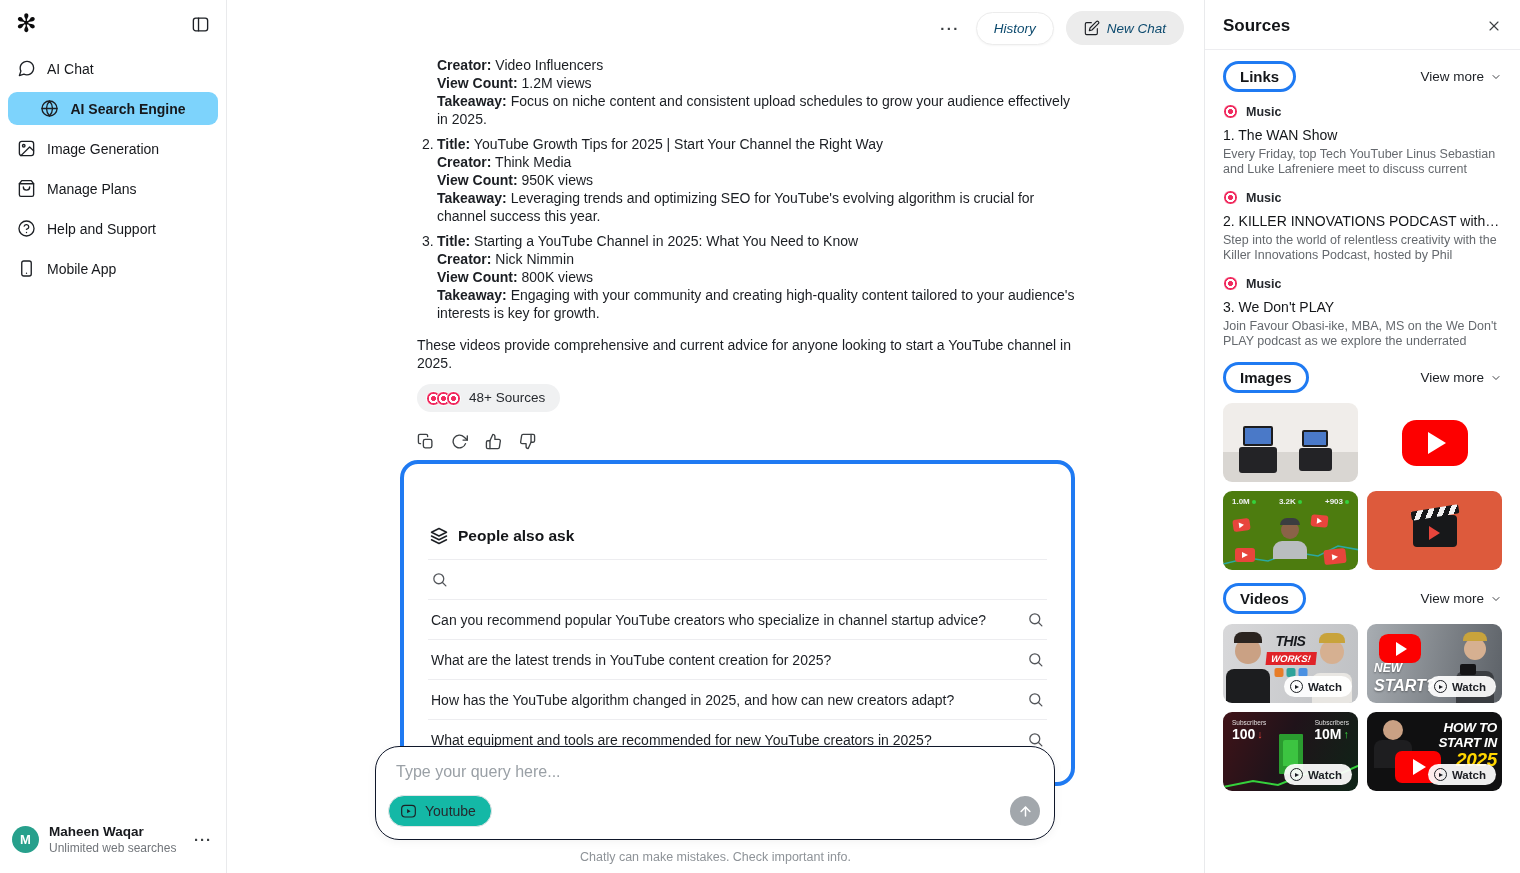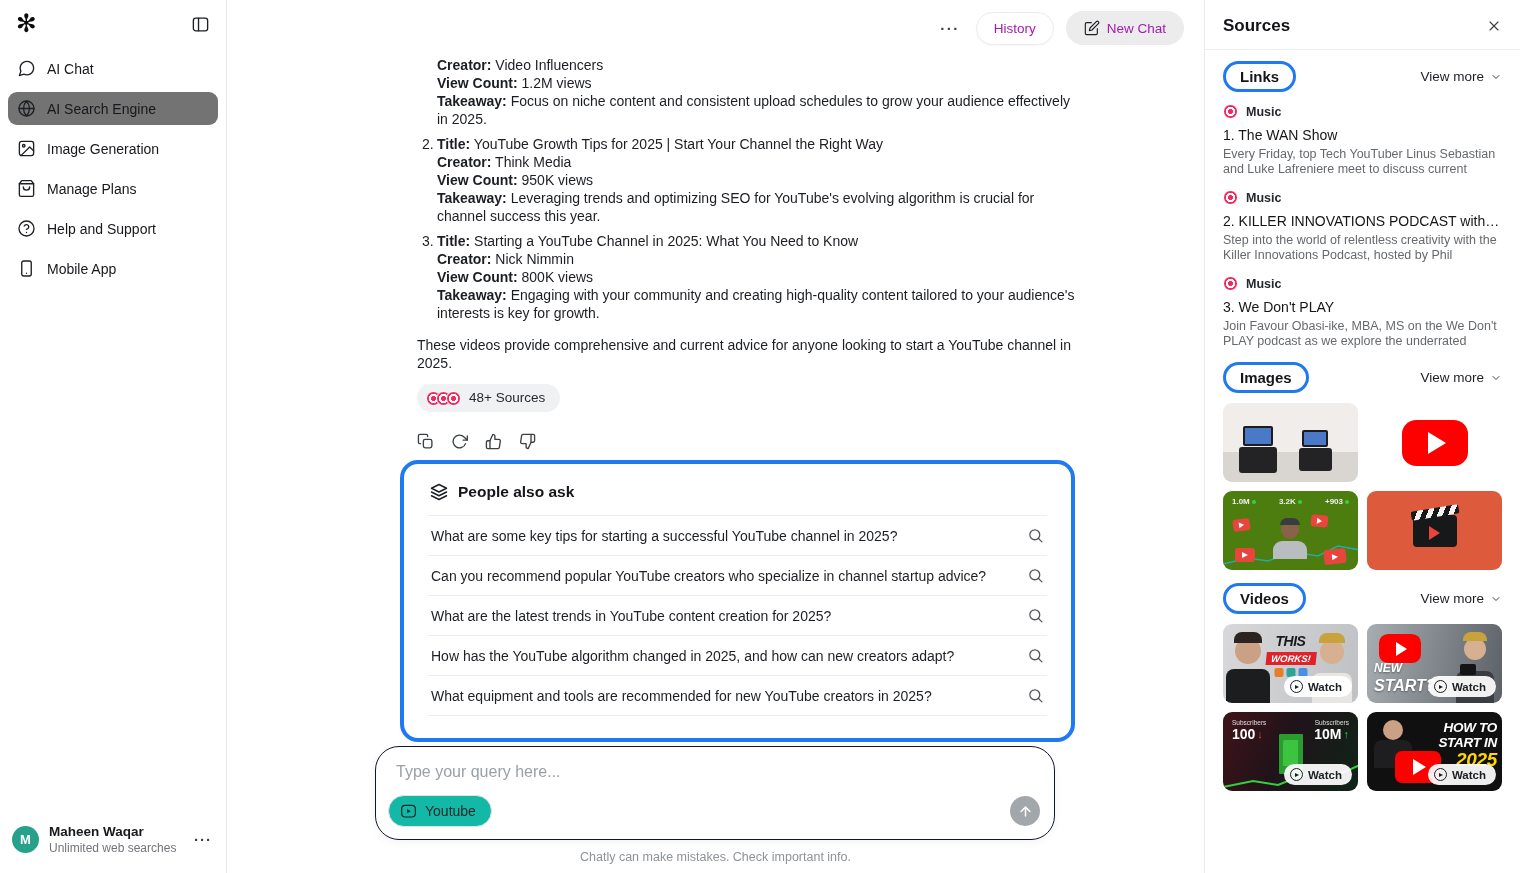--- a/index.html
+++ b/index.html
@@ -11,54 +11,54 @@
   svg { display:block; }
   .ic { stroke:#1d2025; stroke-width:1.7; fill:none; stroke-linecap:round; stroke-linejoin:round; }
 
   
   .sidebar { width:227px; border-right:1px solid #e9eaec; display:flex; flex-direction:column; background:#fff; flex-shrink:0; }
   .sb-top { display:flex; align-items:center; justify-content:space-between; padding:12px 16px 10px 16px; }
   .logo { font-family:"DejaVu Sans",sans-serif; font-size:25px; font-weight:700; line-height:24px; color:#0b0b0c; }
   .collapse-btn { cursor:pointer; }
   .nav { padding:6px 8px; display:flex; flex-direction:column; gap:7px; }
   .nav-item { display:flex; align-items:center; gap:11px; padding:7px 9px; border-radius:9px; cursor:pointer; font-size:14px; font-weight:400; color:#16181c; }
-  .nav-item.active { background:#737373; font-weight:400; }
+  .nav-item.active { background:#7dd3fc; font-weight:700;justify-content:center; }
   .sb-spacer { flex:1; }
   .profile { display:flex; align-items:center; gap:10px; padding:14px 14px 18px 12px; }
   .avatar { width:27px; height:27px; border-radius:50%; background:#27a08c; color:#fff; font-size:13px; font-weight:600; display:flex; align-items:center; justify-content:center; flex-shrink:0; }
   .p-name { font-size:13.5px; font-weight:600; color:#17191d; }
   .p-sub { font-size:12px; color:#71757a; margin-top:2px; }
   .p-dots { margin-left:auto; font-size:15px; letter-spacing:1px; color:#3c4043; cursor:pointer; font-weight:700; }
 
   
   .main { flex:1; position:relative; background:#fff; }
   .top-actions { position:absolute; top:11px; right:20px; display:flex; align-items:center; gap:12px; z-index:5; }
   .dots-btn { font-size:15px; font-weight:700; color:#3c4043; letter-spacing:1.5px; cursor:pointer; padding:4px; }
-  .pill-btn { display:flex; align-items:center; gap:7px; border-radius:19px; padding:8px 17px; font-size:13.5px; font-weight:500; cursor:pointer; color:#a21caf; }
+  .pill-btn { display:flex; align-items:center; gap:7px; border-radius:19px; padding:8px 17px; font-size:13.5px; font-weight:500; cursor:pointer; color:#0c4a6e;font-style:italic; }
   .pill-btn.history { background:#fff; border:1px solid #ececec; box-shadow:0 1px 2px rgba(0,0,0,.04); }
   .pill-btn.newchat { background:#ececec; border:1px solid #ececec; }
 
   .answer { width:658px; margin-left:190px; padding-top:56px; line-height:18px; color:#1b1e23; }
   .list-item { position:relative; padding-left:20px; margin-bottom:7px; }
   .list-num { position:absolute; left:5px; top:0; }
   .fline b { font-weight:700; }
   .closing { margin-top:14px; }
 
   .src-badge { display:inline-flex; align-items:center; gap:8px; background:#f0f1f2; border-radius:16px; padding:5px 15px 5px 9px; margin-top:12px; cursor:pointer; font-size:13.5px; font-weight:500; color:#26292e; }
   .donuts { display:flex; }
   .donut { width:15px; height:15px; border-radius:50%; border:1.5px solid #fff;
     background:radial-gradient(circle at 50% 50%, #f02a5e 0 2.2px, #fff 2.8px 4.4px, #f02a5e 5px 100%); }
   .donut + .donut { margin-left:-5px; }
 
   .action-row { display:flex; gap:17px; margin-top:21px; }
   .action-row svg { cursor:pointer; }
   .action-row .ic { stroke:#3c4043; stroke-width:1.9; }
 
   .paa-card { margin-left:-17px; margin-top:10px; border:4px solid #1f7af2; border-radius:18px; padding:17px 24px 22px 24px; background:#fff; }
-  .paa-head { display:flex; align-items:center; gap:10px; font-size:15.5px; font-weight:700; color:#141619; padding:2px 2px 14px 2px; }
+  .paa-head { display:flex; align-items:center; gap:10px; font-size:15.5px; font-weight:700; color:#141619; padding:2px 2px 14px 2px;margin-top:44px; }
   .paa-list { border-bottom:1px solid #ededf0; }
   .paa-row { display:flex; align-items:center; justify-content:space-between; border-top:1px solid #ededf0; height:40px; cursor:pointer; padding:0 3px; }
   .paa-q { font-size:14px; color:#1c1f24; }
   .mag .ic { stroke:#53565b; stroke-width:1.8; }
 
   .composer { position:absolute; left:148px; width:680px; top:746px; height:94px; background:#fff; border:1px solid #0f172a; border-radius:24px; box-shadow:0 2px 10px rgba(0,0,0,.05); padding:16px 18px 14px 20px; }
   .composer input { border:none; outline:none; font-size:16px; color:#1b1e23; width:90%; font-family:inherit; background:transparent; }
   .composer input::placeholder { color:#9aa0a6; }
   .composer-bottom { position:absolute; left:12px; right:14px; bottom:12px; display:flex; align-items:center; justify-content:space-between; }
   .yt-pill { display:flex; align-items:center; gap:8px; border:1px solid #e4e4e6; border-radius:18px; padding:7px 15px 7px 11px; font-size:14px; color:#26292e; cursor:pointer; background:#14b8a6; }
@@ -302,21 +302,20 @@
             <svg width="18" height="18" viewBox="0 0 24 24" class="ic" style="stroke-width:2">
               <path d="M12 2L2 7l10 5 10-5-10-5z"></path>
               <path d="M2 12l10 5 10-5"></path>
               <path d="M2 17l10 5 10-5"></path>
             </svg>
           </span>
         <span>People also ask</span>
       </div>
       <div class="paa-list">
         <div class="paa-row">
-          <span class="paa-q">What are some key tips for starting a successful YouTube channel in 2025?</span>
           <span class="mag">
               <svg width="17" height="17" viewBox="0 0 24 24" class="ic">
                 <circle cx="11" cy="11" r="7"></circle>
                 <line x1="16.2" y1="16.2" x2="21" y2="21"></line>
               </svg>
             </span>
         </div>
         <div class="paa-row">
           <span class="paa-q">Can you recommend popular YouTube creators who specialize in channel startup advice?</span>
           <span class="mag">

